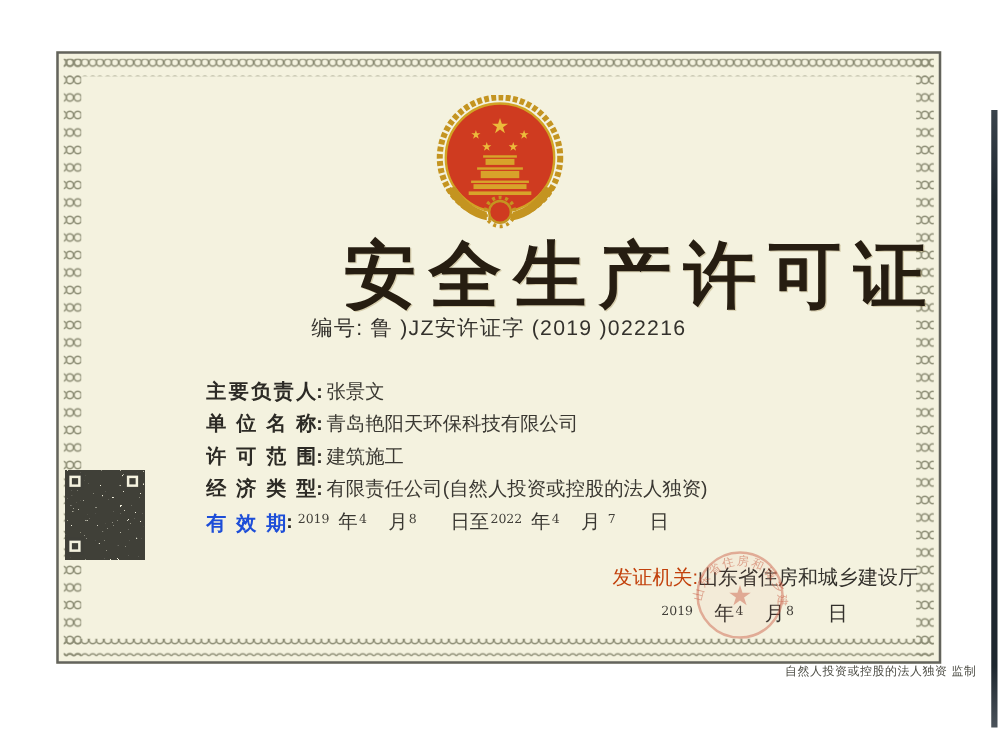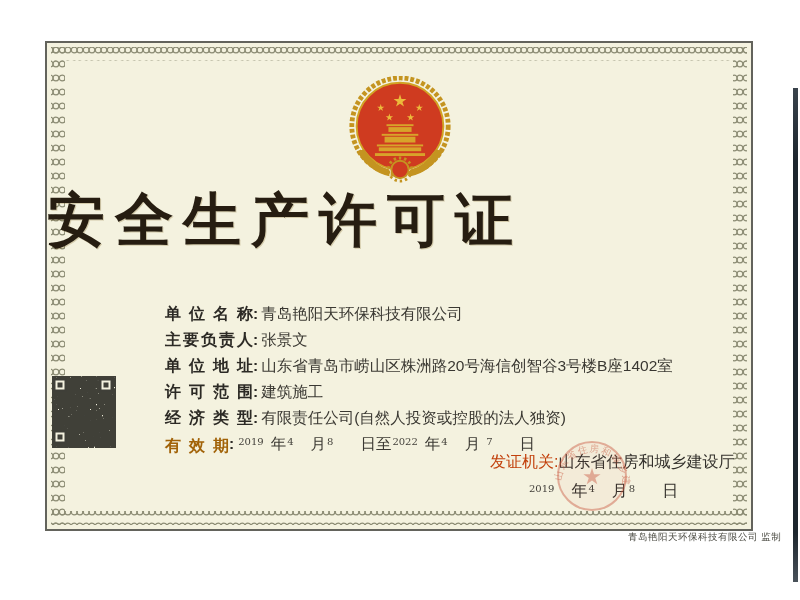--- a/index.html
+++ b/index.html
@@ -2,31 +2,31 @@
 <html><head>
 <meta charset="utf-8">
 <style>
   html,body{margin:0;padding:0;}
   body{width:800px;height:600px;position:relative;overflow:hidden;background:#ffffff;
        font-family:"Liberation Sans",sans-serif;}
   .cert{position:absolute;left:45px;top:41px;width:708px;height:490px;
         background:#f4f2df;border:2px solid #63635c;box-sizing:border-box;}
   .frame-svg{position:absolute;left:0;top:0;width:704px;height:486px;pointer-events:none;}
   .emblem{position:absolute;left:300px;top:33px;width:106px;height:108px;}
-  .title{position:absolute;left:0;top:139px;width:704px;text-align:left;
+  .title{position:absolute;left:0;top:139px;width:704px;text-align:right;
          font-size:58px;font-weight:900;letter-spacing:10px;color:#261d11;
          text-shadow:1px 1px 0 rgba(120,90,20,0.25);white-space:nowrap;}
   .serial{position:absolute;left:0;top:208px;width:704px;text-align:center;
           font-size:17px;color:#33312c;letter-spacing:1px;}
   .fields{position:absolute;left:118px;top:258px;width:560px;}
   .frow{height:26px;line-height:26px;white-space:nowrap;font-size:15.5px;color:#3a3832;}
   .flabel{display:inline-block;width:88px;text-align:justify;text-align-last:justify;
           font-weight:600;color:#2c2a25;font-size:16px;vertical-align:bottom;}
   .flabel-v{display:inline-block;width:64px;text-align:justify;text-align-last:justify;
-          font-weight:600;color:#a16207;font-size:16px;vertical-align:bottom;}
+          font-weight:600;color:#1d4ed8;font-size:16px;vertical-align:bottom;}
   .fcolon{font-weight:600;color:#2c2a25;margin-right:3px;}
   .num{font-family:"DejaVu Serif",serif;font-size:10px;color:#413f39;
        position:relative;top:-4px;margin:0 1px;}
   .mlS{margin-left:6px}.mlM{margin-left:26px}.mlL{margin-left:16px}
   .issuer{position:absolute;left:443px;top:409px;font-size:16px;color:#33312c;white-space:nowrap;}
   .issuer .flbl{font-weight:400;color:#c2410c;}
   .issue-date{position:absolute;left:481px;top:438px;font-size:16px;color:#33312c;white-space:nowrap;}
   .qr{position:absolute;left:5px;top:333px;width:64px;height:72px;}
   .seal{position:absolute;left:506px;top:394px;width:78px;height:78px;opacity:0.85;}
   .publisher{position:absolute;left:628px;top:531px;font-size:9.5px;color:#4c4c44;
@@ -71,30 +71,31 @@
       <rect x="41" y="50" width="28" height="2"></rect>
     </g>
     <path d="M10 78 Q24 100 44 104 L44 97 Q28 93 18 76 Z" fill="#c49420"></path>
     <path d="M100 78 Q86 100 66 104 L66 97 Q82 93 92 76 Z" fill="#c49420"></path>
     <circle cx="55" cy="97" r="9" fill="#cf3b20" stroke="#c49420" stroke-width="2"></circle>
     <circle cx="55" cy="97" r="12" fill="none" stroke="#c49420" stroke-width="3" stroke-dasharray="2.5 3"></circle>
   </svg>
 
   <div class="title">安全生产许可证</div>
 
+  <div class="serial">
+    <span>编号:</span>
+    <span>鲁 )JZ安许证字 (2019 )022216</span>
+  </div>
 
   <div class="fields">
-    <div class="frow">
-      <span class="flabel">单位名称</span><span class="fcolon">:</span><span class="fvalue">青岛艳阳天环保科技有限公司</span>
-    </div>
     <div class="frow">
       <span class="flabel">主要负责人</span><span class="fcolon">:</span><span class="fvalue">张景文</span>
     </div>
     <div class="frow">
-      <span class="flabel">单位地址</span><span class="fcolon">:</span><span class="fvalue">山东省青岛市崂山区株洲路20号海信创智谷3号楼B座1402室</span>
+      <span class="flabel">单位名称</span><span class="fcolon">:</span><span class="fvalue">青岛艳阳天环保科技有限公司</span>
     </div>
     <div class="frow">
       <span class="flabel">许可范围</span><span class="fcolon">:</span><span class="fvalue">建筑施工</span>
     </div>
     <div class="frow">
       <span class="flabel">经济类型</span><span class="fcolon">:</span><span class="fvalue">有限责任公司(自然人投资或控股的法人独资)</span>
     </div>
     <div class="frow">
       <span class="flabel-v">有效期</span><span class="fcolon">:</span><span class="num">2019</span><span class="mlS">年</span><span class="num">4</span><span class="mlL">月</span><span class="num">8</span><span class="mlM">日至</span><span class="num">2022</span><span class="mlS">年</span><span class="num">4</span><span class="mlL">月</span><span class="num mlS">7</span><span class="mlM">日</span>
     </div>
@@ -136,15 +137,15 @@
       </defs>
     <circle cx="39" cy="39" r="34" fill="rgba(215,110,85,0.06)" stroke="rgba(200,80,55,0.5)" stroke-width="2"></circle>
     <use href="#st" transform="translate(39 40) scale(9)" fill="rgba(200,80,55,0.5)"></use>
     <text font-size="9.5" letter-spacing="1.5" fill="rgba(195,75,50,0.55)">
       <textPath href="#sa" startOffset="2">山东省住房和城乡建设厅</textPath>
     </text>
   </svg>
 
 </div>
 
-<div class="publisher">青岛艳阳天环保科技有限公司 监制</div>
+<div class="publisher">自然人投资或控股的法人独资 监制</div>
 
 <div class="scan-shadow"></div>
 
 </body></html>

